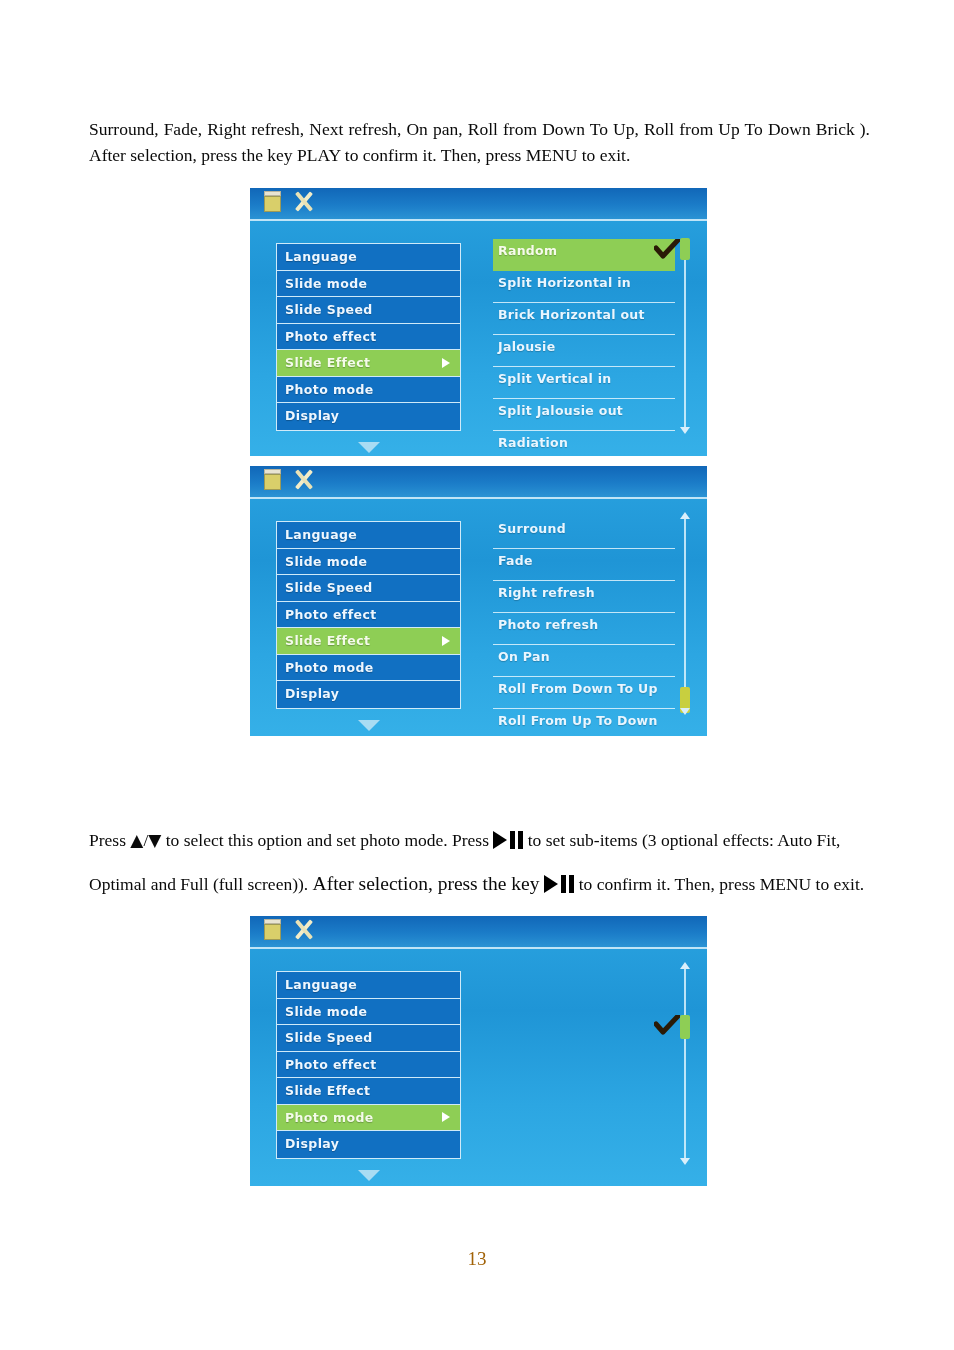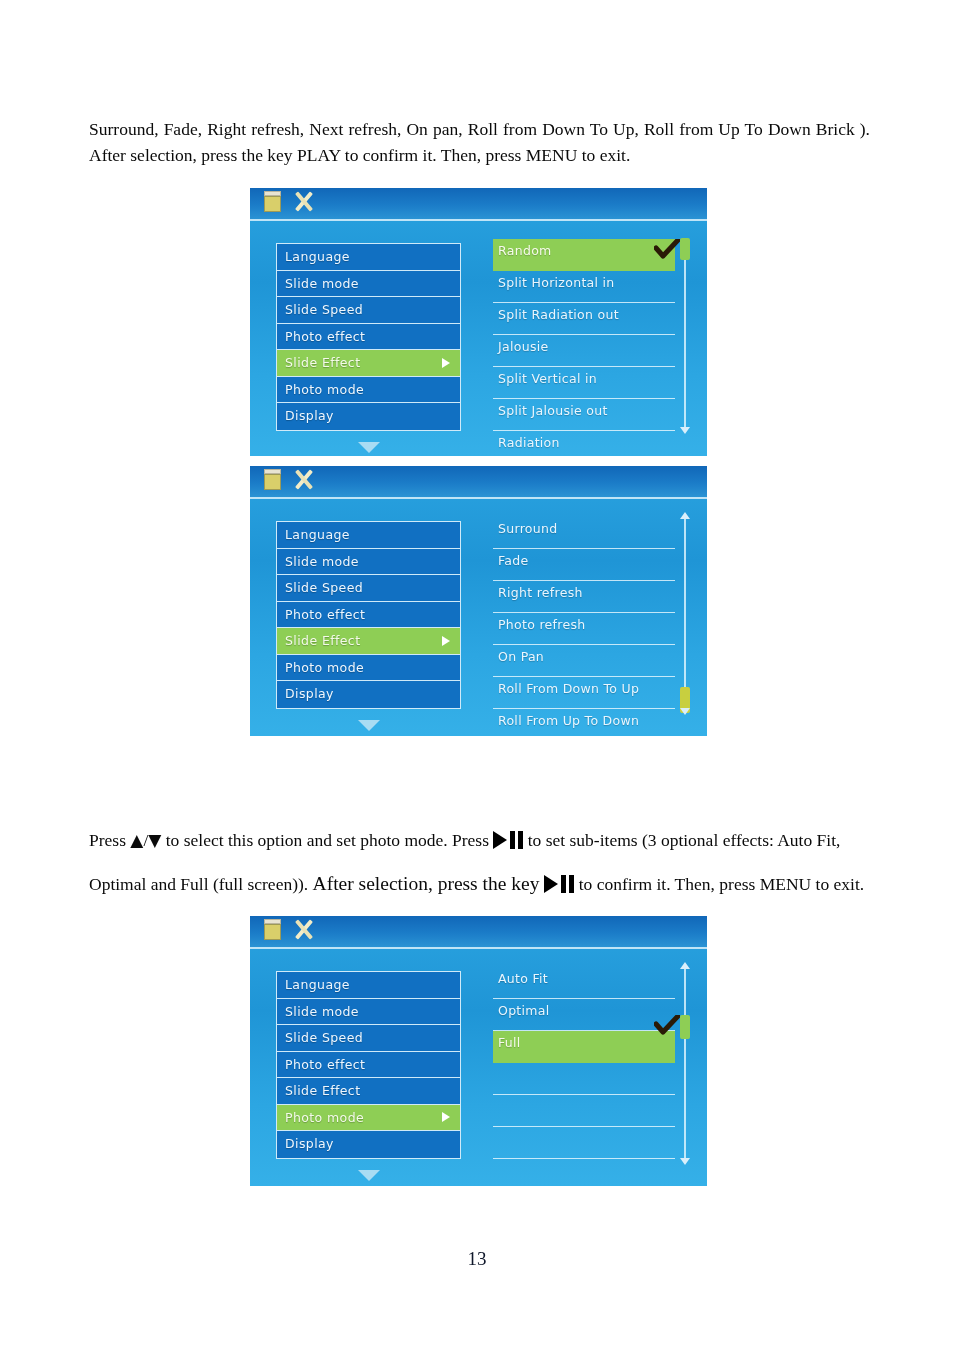--- a/index.html
+++ b/index.html
@@ -87,31 +87,32 @@
   .bigger { font-size: 19.5px; text-align: right; }
 
   #page-number {
     position: absolute;
     left: 0;
     top: 1248px;
     width: 954px;
     text-align: center;
     font-family: "Liberation Serif", "DejaVu Serif", serif;
     font-size: 19px;
-    color: #0f172a;
+    color: #a16207;
   }
 
   
   .shot {
     position: absolute;
     left: 250px;
     width: 457px;
     background: linear-gradient(180deg, #2aa3e0 0%, #1f95d6 35%, #2ca6e2 70%, #35b0e8 100%);
     box-shadow: 0 0 0 1px rgba(255,255,255,0);
     overflow: hidden;
+    font-weight: bold;
   }
   #shot-1 { top: 188px;  height: 268px; }
   #shot-2 { top: 466px;  height: 270px; }
   #shot-3 { top: 916px;  height: 270px; }
 
   .shot-topbar {
     position: absolute;
     left: 0; top: 0;
     width: 100%;
     height: 31px;
@@ -338,21 +339,21 @@
       <div class="menu-down-caret" style="top:221px"></div>
 
       <div class="opt-list">
         <div class="opt-row selected">
           <span>Random</span>
         </div>
         <div class="opt-row">
           <span>Split Horizontal in</span>
         </div>
         <div class="opt-row">
-          <span>Split Radiation out</span>
+          <span>Brick Horizontal out</span>
         </div>
         <div class="opt-row">
           <span>Jalousie</span>
         </div>
         <div class="opt-row">
           <span>Split Vertical in</span>
         </div>
         <div class="opt-row">
           <span>Split Jalousie out</span>
         </div>
@@ -496,46 +497,20 @@
         <div class="menu-item selected">
           <span>Photo mode</span>
           <span class="arrow"></span>
         </div>
         <div class="menu-item">
           <span>Display</span>
         </div>
       </div>
       <div class="menu-down-caret" style="top:221px"></div>
 
-      <div class="opt-list">
-        <div class="opt-row">
-          <span>Auto Fit</span>
-        </div>
-        <div class="opt-row">
-          <span>Optimal</span>
-        </div>
-        <div class="opt-row selected">
-          <span>Full</span>
-        </div>
-        <div class="opt-row blank">
-          <span></span>
-        </div>
-        <div class="opt-row blank">
-          <span></span>
-        </div>
-        <div class="opt-row blank">
-          <span></span>
-        </div>
-        <div class="opt-row blank">
-          <span></span>
-        </div>
-        <div class="opt-row blank">
-          <span></span>
-        </div>
-      </div>
 
       <div class="check-mark" style="left:404px; top:66px;">
         <svg width="26" height="22" viewBox="0 0 26 22">
           <path d="M2,9 L9,17 L24,1" stroke="#2a1a06" stroke-width="5" fill="none" stroke-linecap="round" stroke-linejoin="round"></path>
         </svg>
       </div>
 
       <div class="scrollbar" style="left:430px; top:13px; height:203px;">
         <span class="arrow-up"></span>
         <span class="track"></span>

